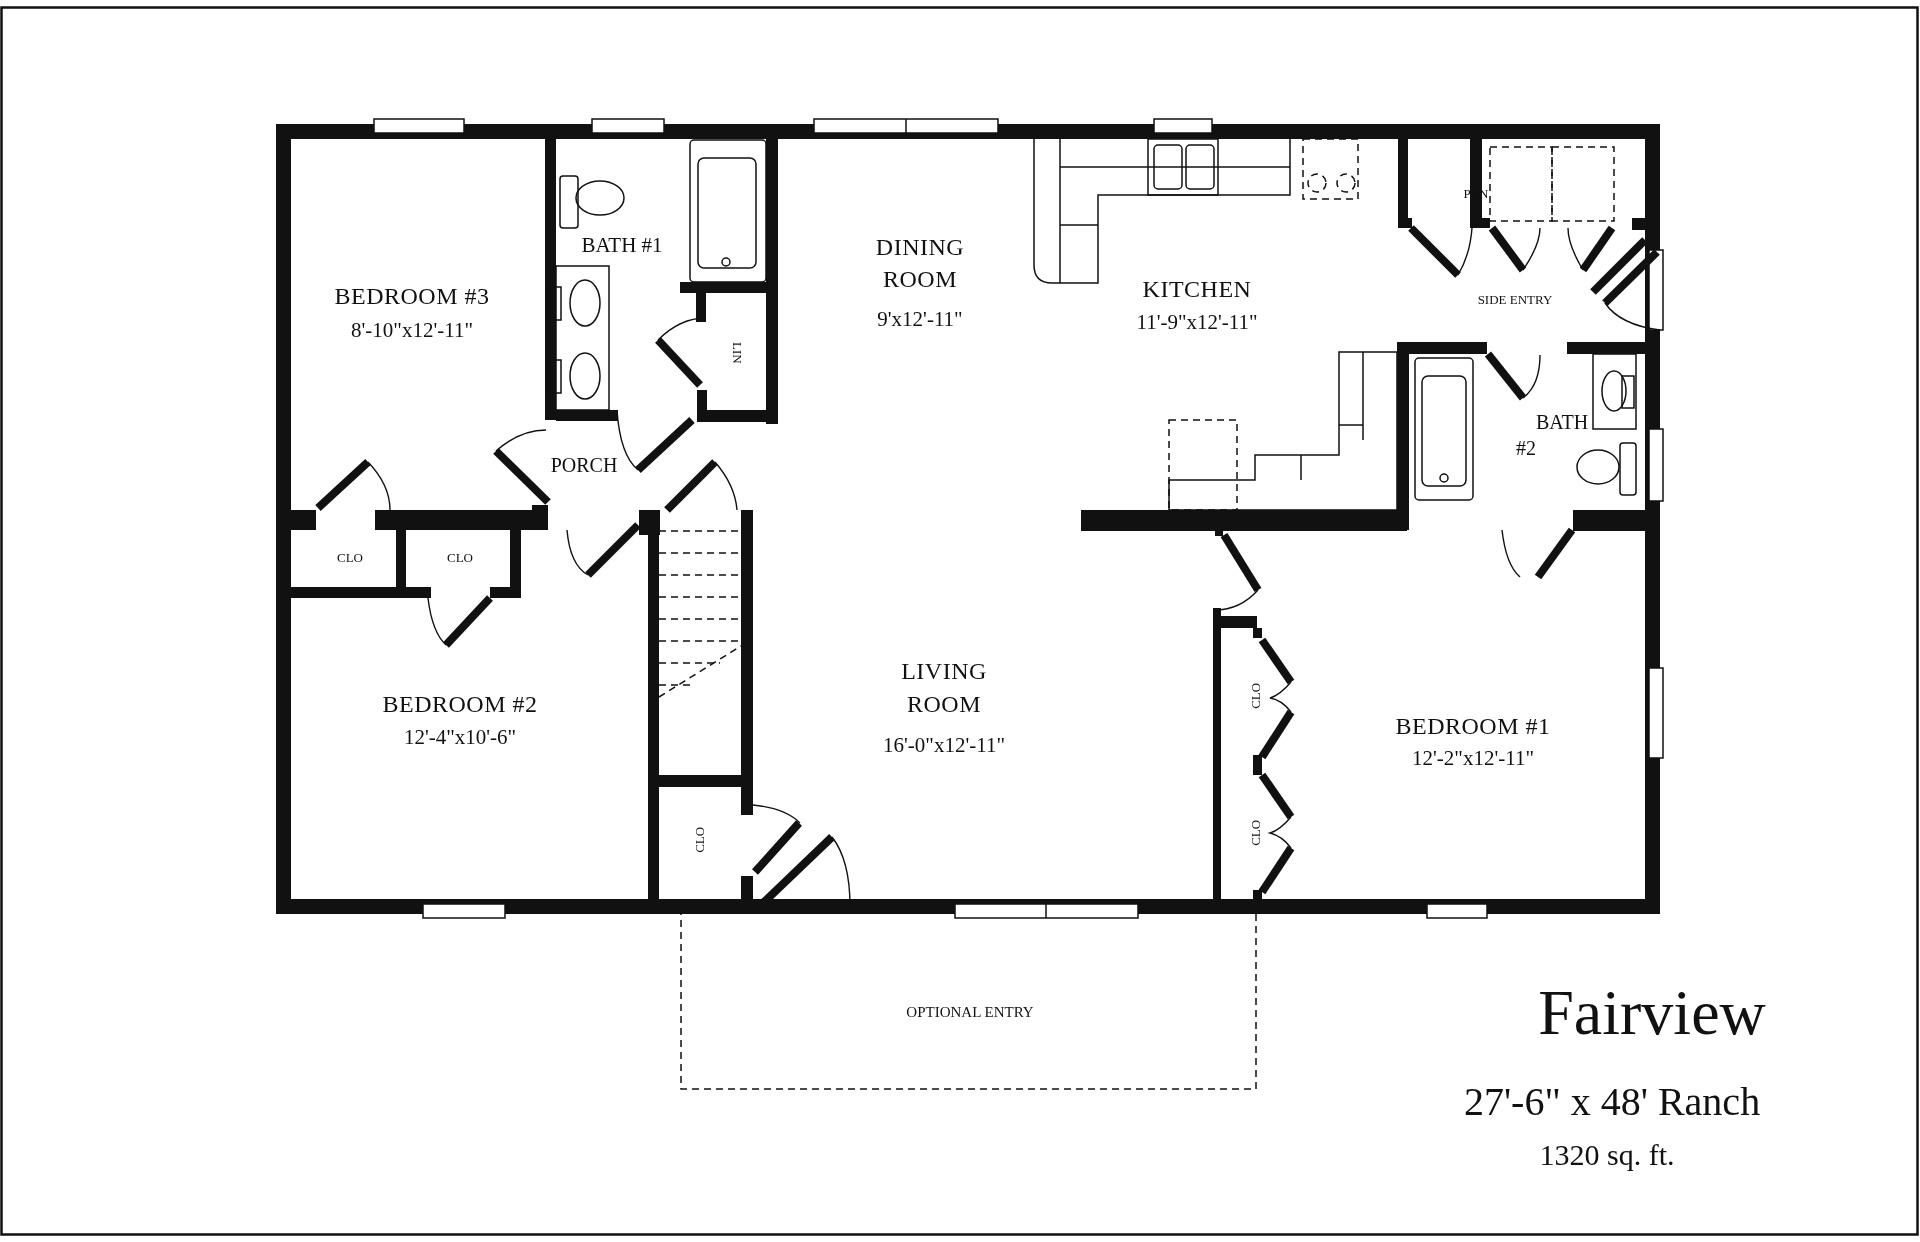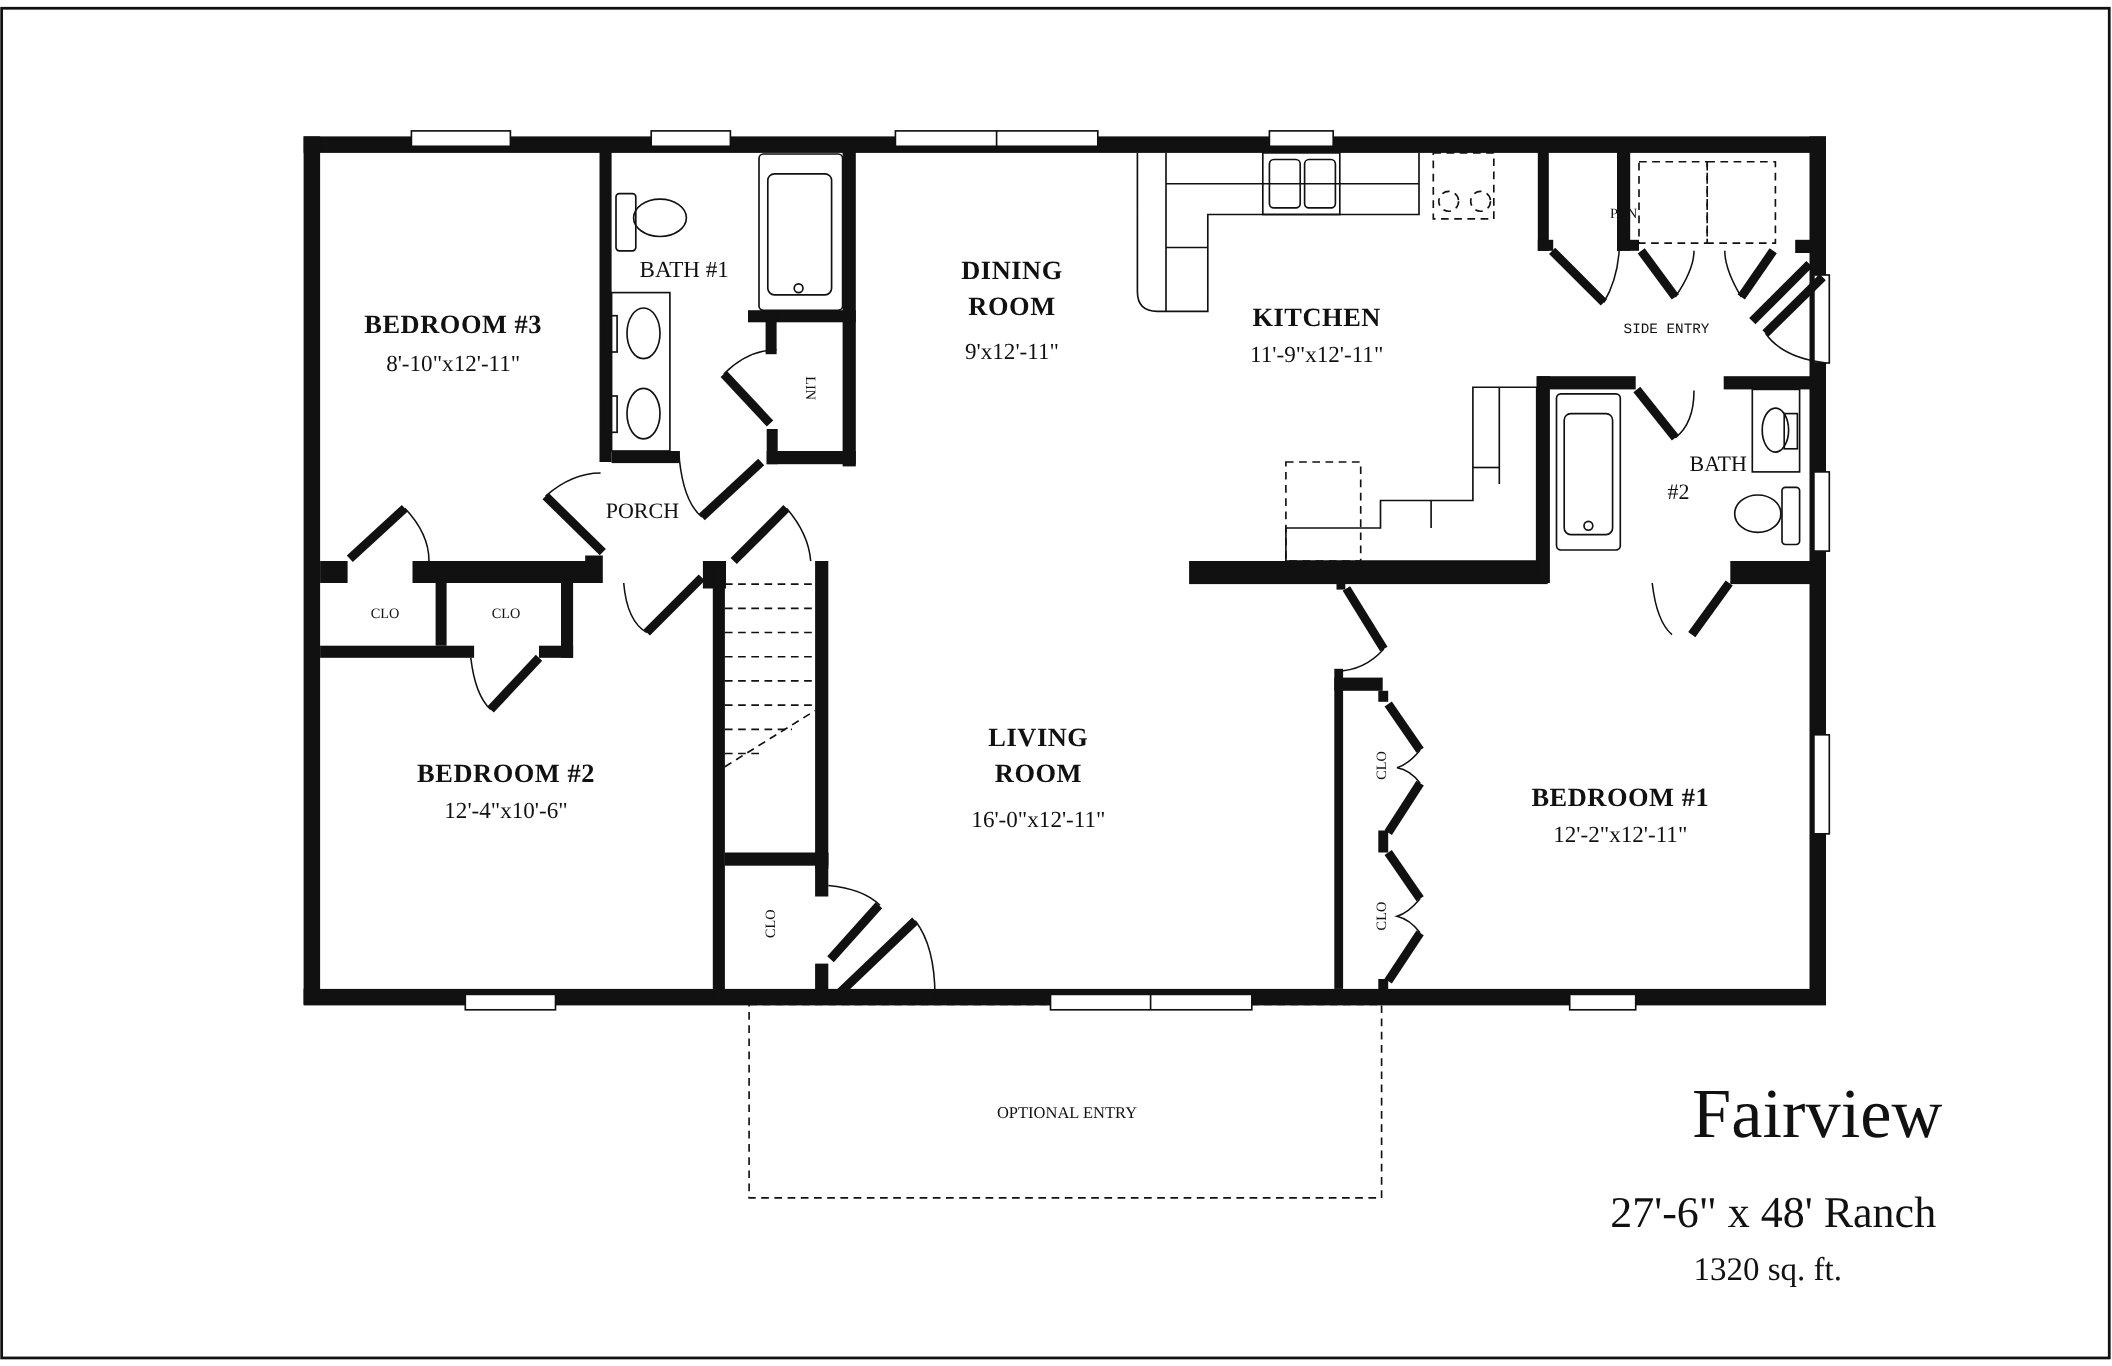--- a/index.html
+++ b/index.html
@@ -5,21 +5,21 @@
   html, body { margin:0; padding:0; background:#ffffff; }
   body { width:1920px; height:1242px; position:relative; overflow:hidden; font-family:"Liberation Serif", serif; color:#111; }
   svg.plan { position:absolute; left:0; top:0; }
   .wall { fill:#111111; }
   .thin { fill:none; stroke:#111; stroke-width:1.5; }
   .dash { fill:none; stroke:#111; stroke-width:1.5; stroke-dasharray:7 5; }
   .win { fill:#fff; stroke:#111; stroke-width:1.5; }
   .door { stroke:#111; stroke-width:8; stroke-linecap:butt; }
   .swing { fill:none; stroke:#111; stroke-width:1.4; }
   .lbl { position:absolute; text-align:center; white-space:nowrap; transform:translateX(-50%); line-height:1.2; }
-  .room { font-size:24px; letter-spacing:0.5px;font-weight:bold; }
+  .room { font-size:24px; letter-spacing:0.5px; }
   .dim { font-size:21px; }
   .small { font-size:13px; }
   .vert { transform:translateX(-50%) rotate(-90deg); }
   .vert-r { transform:translateX(-50%) rotate(90deg); }
   .title-main { font-size:64px;margin-left:41px; }
   .title-sub { font-size:40px; }
   .title-area { font-size:30px; }
 </style>
 </head>
 <body>
@@ -230,21 +230,21 @@
 <div class="lbl" style="left:584px; top:453px; font-size:20px;">PORCH</div>
 
 <div class="lbl room" style="left:920px; top:233px;">DINING</div>
 <div class="lbl room" style="left:920px; top:265px;">ROOM</div>
 <div class="lbl dim" style="left:920px; top:307px;">9'x12'-11"</div>
 
 <div class="lbl room" style="left:1197px; top:275px;">KITCHEN</div>
 <div class="lbl dim" style="left:1197px; top:310px;">11'-9"x12'-11"</div>
 
 <div class="lbl small" style="left:1436px; top:186px;margin-left:40px;">PAN</div>
-<div class="lbl small" style="left:1515px; top:292px;font-family:Liberation Mono, monospace;">SIDE ENTRY</div>
+<div class="lbl small" style="left:1515px; top:292px;">SIDE ENTRY</div>
 
 <div class="lbl" style="left:1526px; top:410px; font-size:20px;margin-left:36px;">BATH</div>
 <div class="lbl" style="left:1526px; top:436px; font-size:20px;">#2</div>
 
 <div class="lbl small" style="left:350px; top:550px;">CLO</div>
 <div class="lbl small" style="left:460px; top:550px;">CLO</div>
 
 <div class="lbl room" style="left:460px; top:690px;">BEDROOM #2</div>
 <div class="lbl dim" style="left:460px; top:725px;">12'-4"x10'-6"</div>
 

